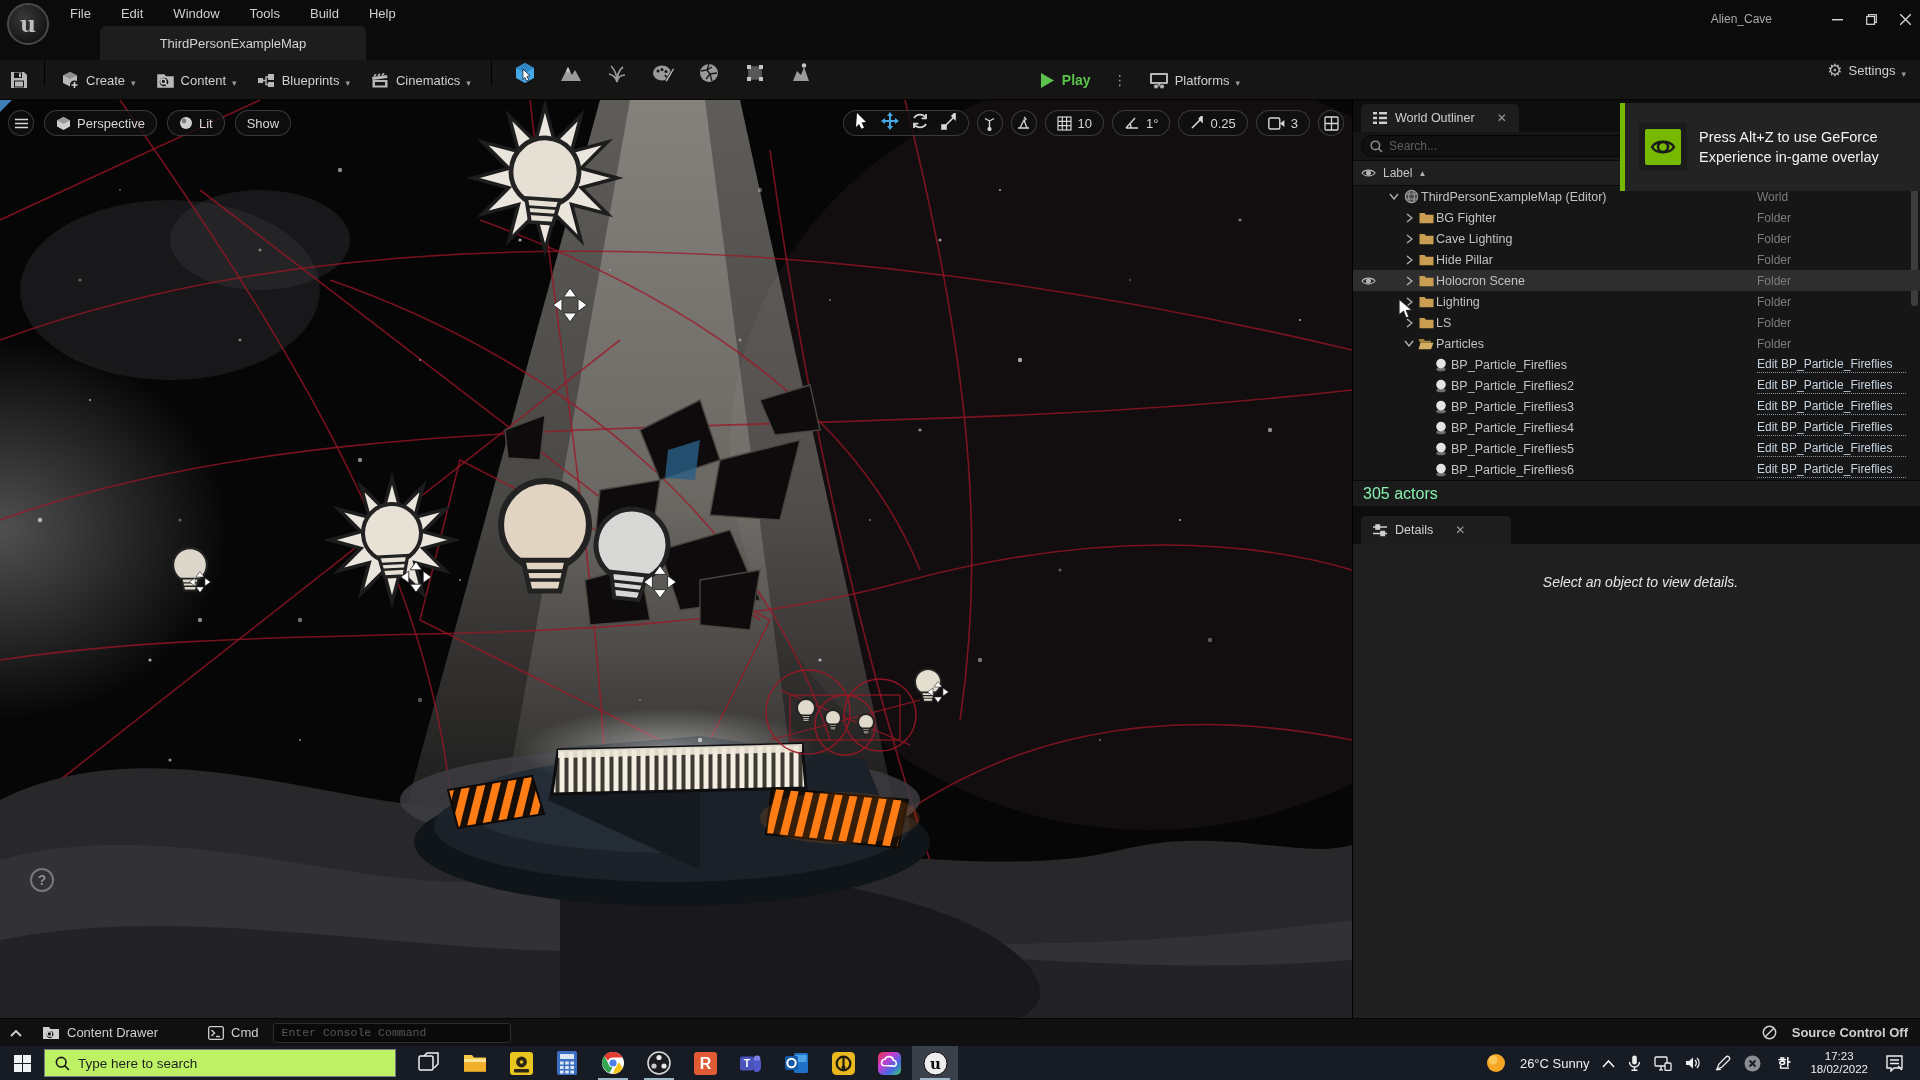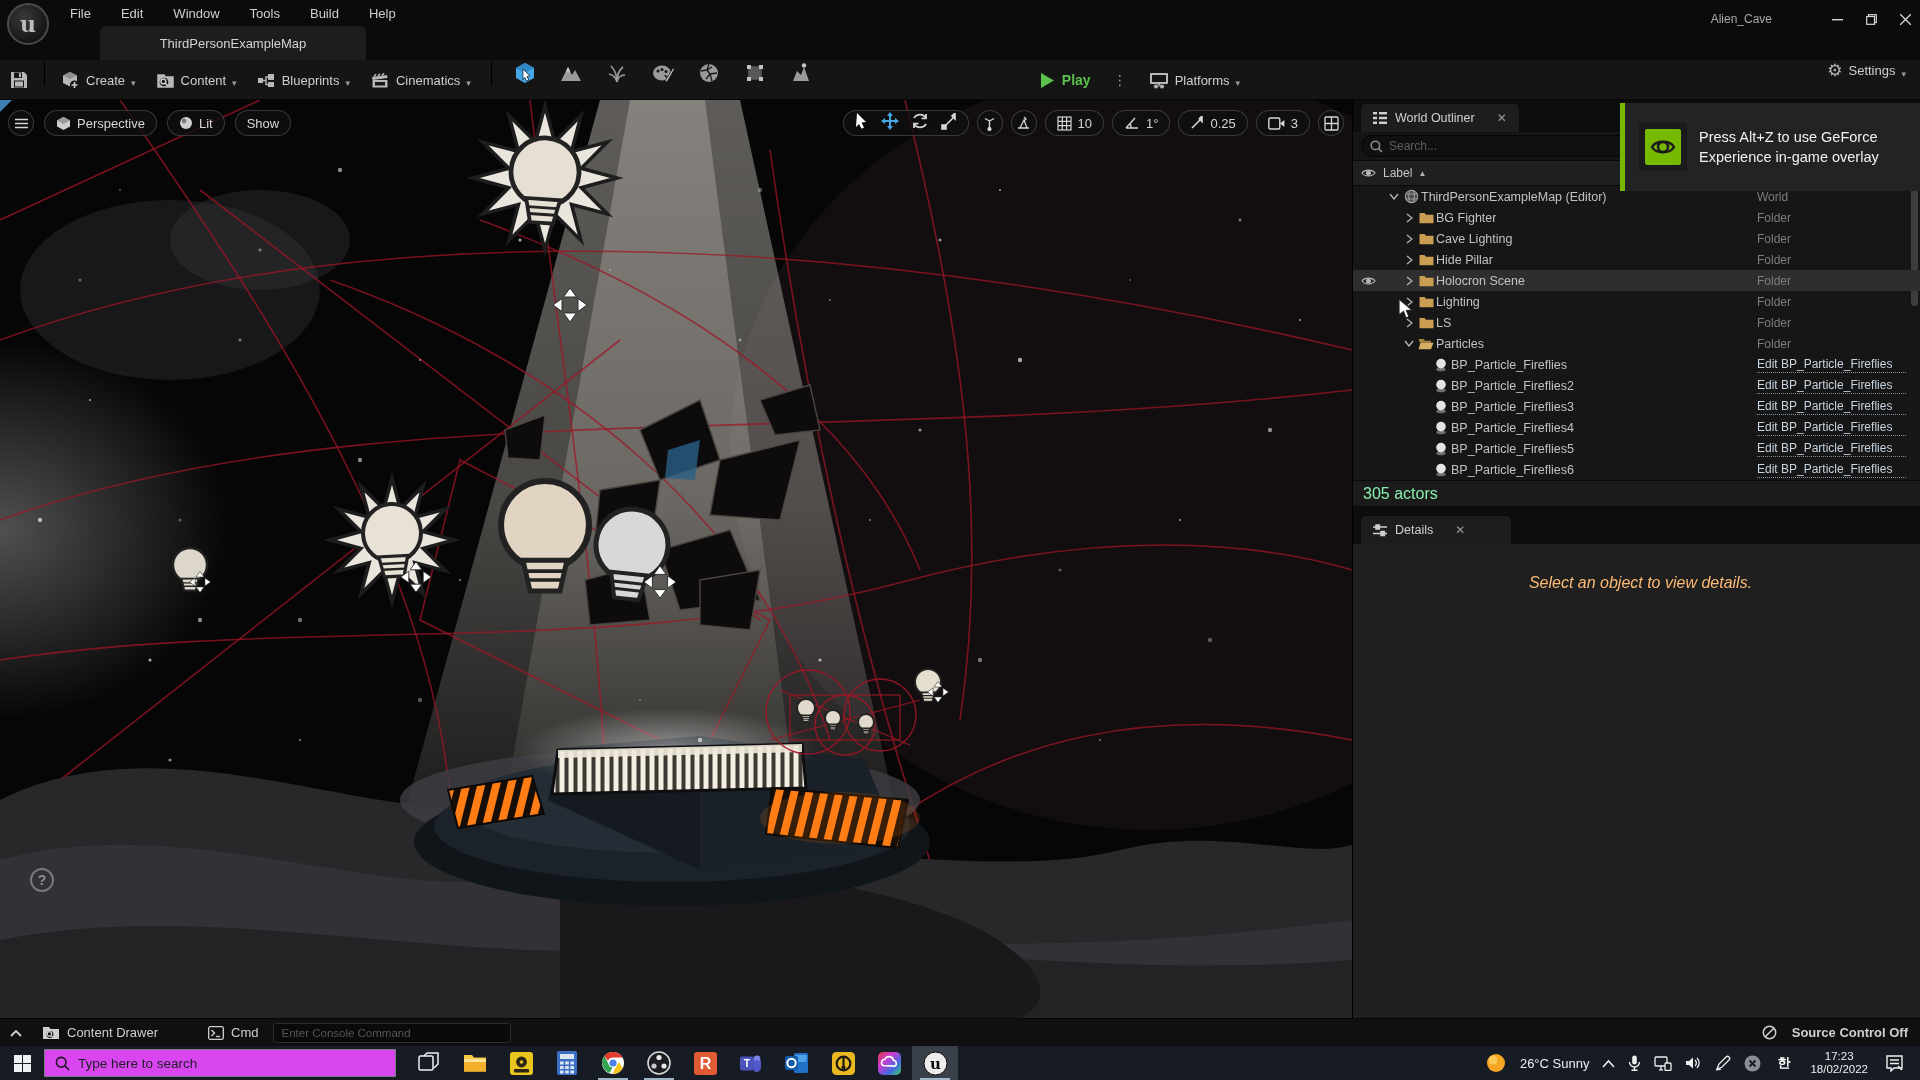--- a/index.html
+++ b/index.html
@@ -84,46 +84,46 @@
   .oicon { width:20px; display:flex; justify-content:center; flex:none; }
   .olabel { white-space:nowrap; overflow:hidden; }
   .otype { position:absolute; left:404px; color:#7d7d7d; font-size:12px; white-space:nowrap; }
   .olink { position:absolute; left:404px; right:14px; color:#c7d3de; font-size:12px; white-space:nowrap;
     overflow:hidden; border-bottom:1px dotted #7f93a5; line-height:15px; }
   .oscroll { position:absolute; right:2px; top:2px; width:7px; height:118px; background:#3d3d3d; border-radius:3px; }
   .ofooter { height:26px; background:#1b1b1b; border-top:1px solid #090909; display:flex; align-items:center;
     padding-left:10px; font-size:16px; color:#86efac; }
   .dtabbar { height:38px; background:#0d0d0d; display:flex; align-items:flex-end; padding-bottom:0; }
   .dbody { flex:1; background:#1f1f1f; display:flex; justify-content:center; padding-top:30px; }
-  .dmsg { font-size:16px; color:#fdba74; font-style:italic;margin-left:8px; }
+  .dmsg { font-size:14px; color:#e5e5e5; font-style:italic;margin-left:8px; }
 
   
   .geforce { position:absolute; top:103px; right:0; width:300px; height:88px; background:#232323;
     display:flex; align-items:center; z-index:30; }
   .gf-bar { width:5px; height:88px; background:#76b900; flex:none; }
   .gf-logo { width:48px; height:48px; background:#1b1b1b; margin:0 12px 0 14px; flex:none;
     display:flex; align-items:center; justify-content:center; }
   .gf-text { color:#f2f2f2; font-size:14.5px; line-height:20px; padding-right:8px; }
 
   
   .statusbar { position:absolute; top:1018px; left:0; right:0; height:28px; background:#101010;
     display:flex; align-items:center; border-top:1px solid #060606; }
   .sb-item { display:flex; align-items:center; gap:7px; font-size:13px; color:#cfcfcf; padding:0 10px; }
   .console { width:238px; height:20px; background:#0a0a0a; border:1px solid #2e2e2e; border-radius:3px;
     display:flex; align-items:center; padding:0 8px; margin-left:4px; }
   .console input { width:100%; background:transparent; border:none; outline:none;
-    font-family:Liberation Sans, sans-serif; font-size:11.5px; color:#888; }
+    font-family:Liberation Mono, monospace; font-size:11.5px; color:#888; }
   .console input::placeholder { color:#565656; }
   .src-ctl { position:absolute; right:12px; display:flex; align-items:flex-end; gap:15px; font-size:13px; color:#cfcfcf;font-weight:bold; }
 
   
   .taskbar { position:absolute; top:1046px; left:0; right:0; height:34px; background:#171b24;
     display:flex; align-items:center; }
   .start { width:44px; height:34px; display:flex; align-items:center; justify-content:center; }
-  .tsearch { width:352px; height:28px; background:#d946ef; border:1px solid #777c83; display:flex;
+  .tsearch { width:352px; height:28px; background:#bef264; border:1px solid #777c83; display:flex;
     align-items:center; gap:8px; padding:0 10px; }
   .tsearch input { flex:1; background:transparent; border:none; outline:none; color:#15171a; font-size:13.5px;
     font-family:"Liberation Sans",sans-serif; }
   .tsearch input::placeholder { color:#1d2024; }
   .tapps { display:flex; align-items:center; margin-left:10px; height:34px; }
   .tapp { width:46px; height:34px; display:flex; align-items:center; justify-content:center; position:relative; }
   .tapp.active { background:#3a4049; }
   .tapp .openbar { position:absolute; bottom:0; left:8px; right:8px; height:2px; background:#9fb6c9; }
   .tray { position:absolute; right:0; top:0; height:34px; display:flex; align-items:center; gap:13px; padding-right:16px; }
   .tray .ttxt { color:#eee; font-size:13px; }

